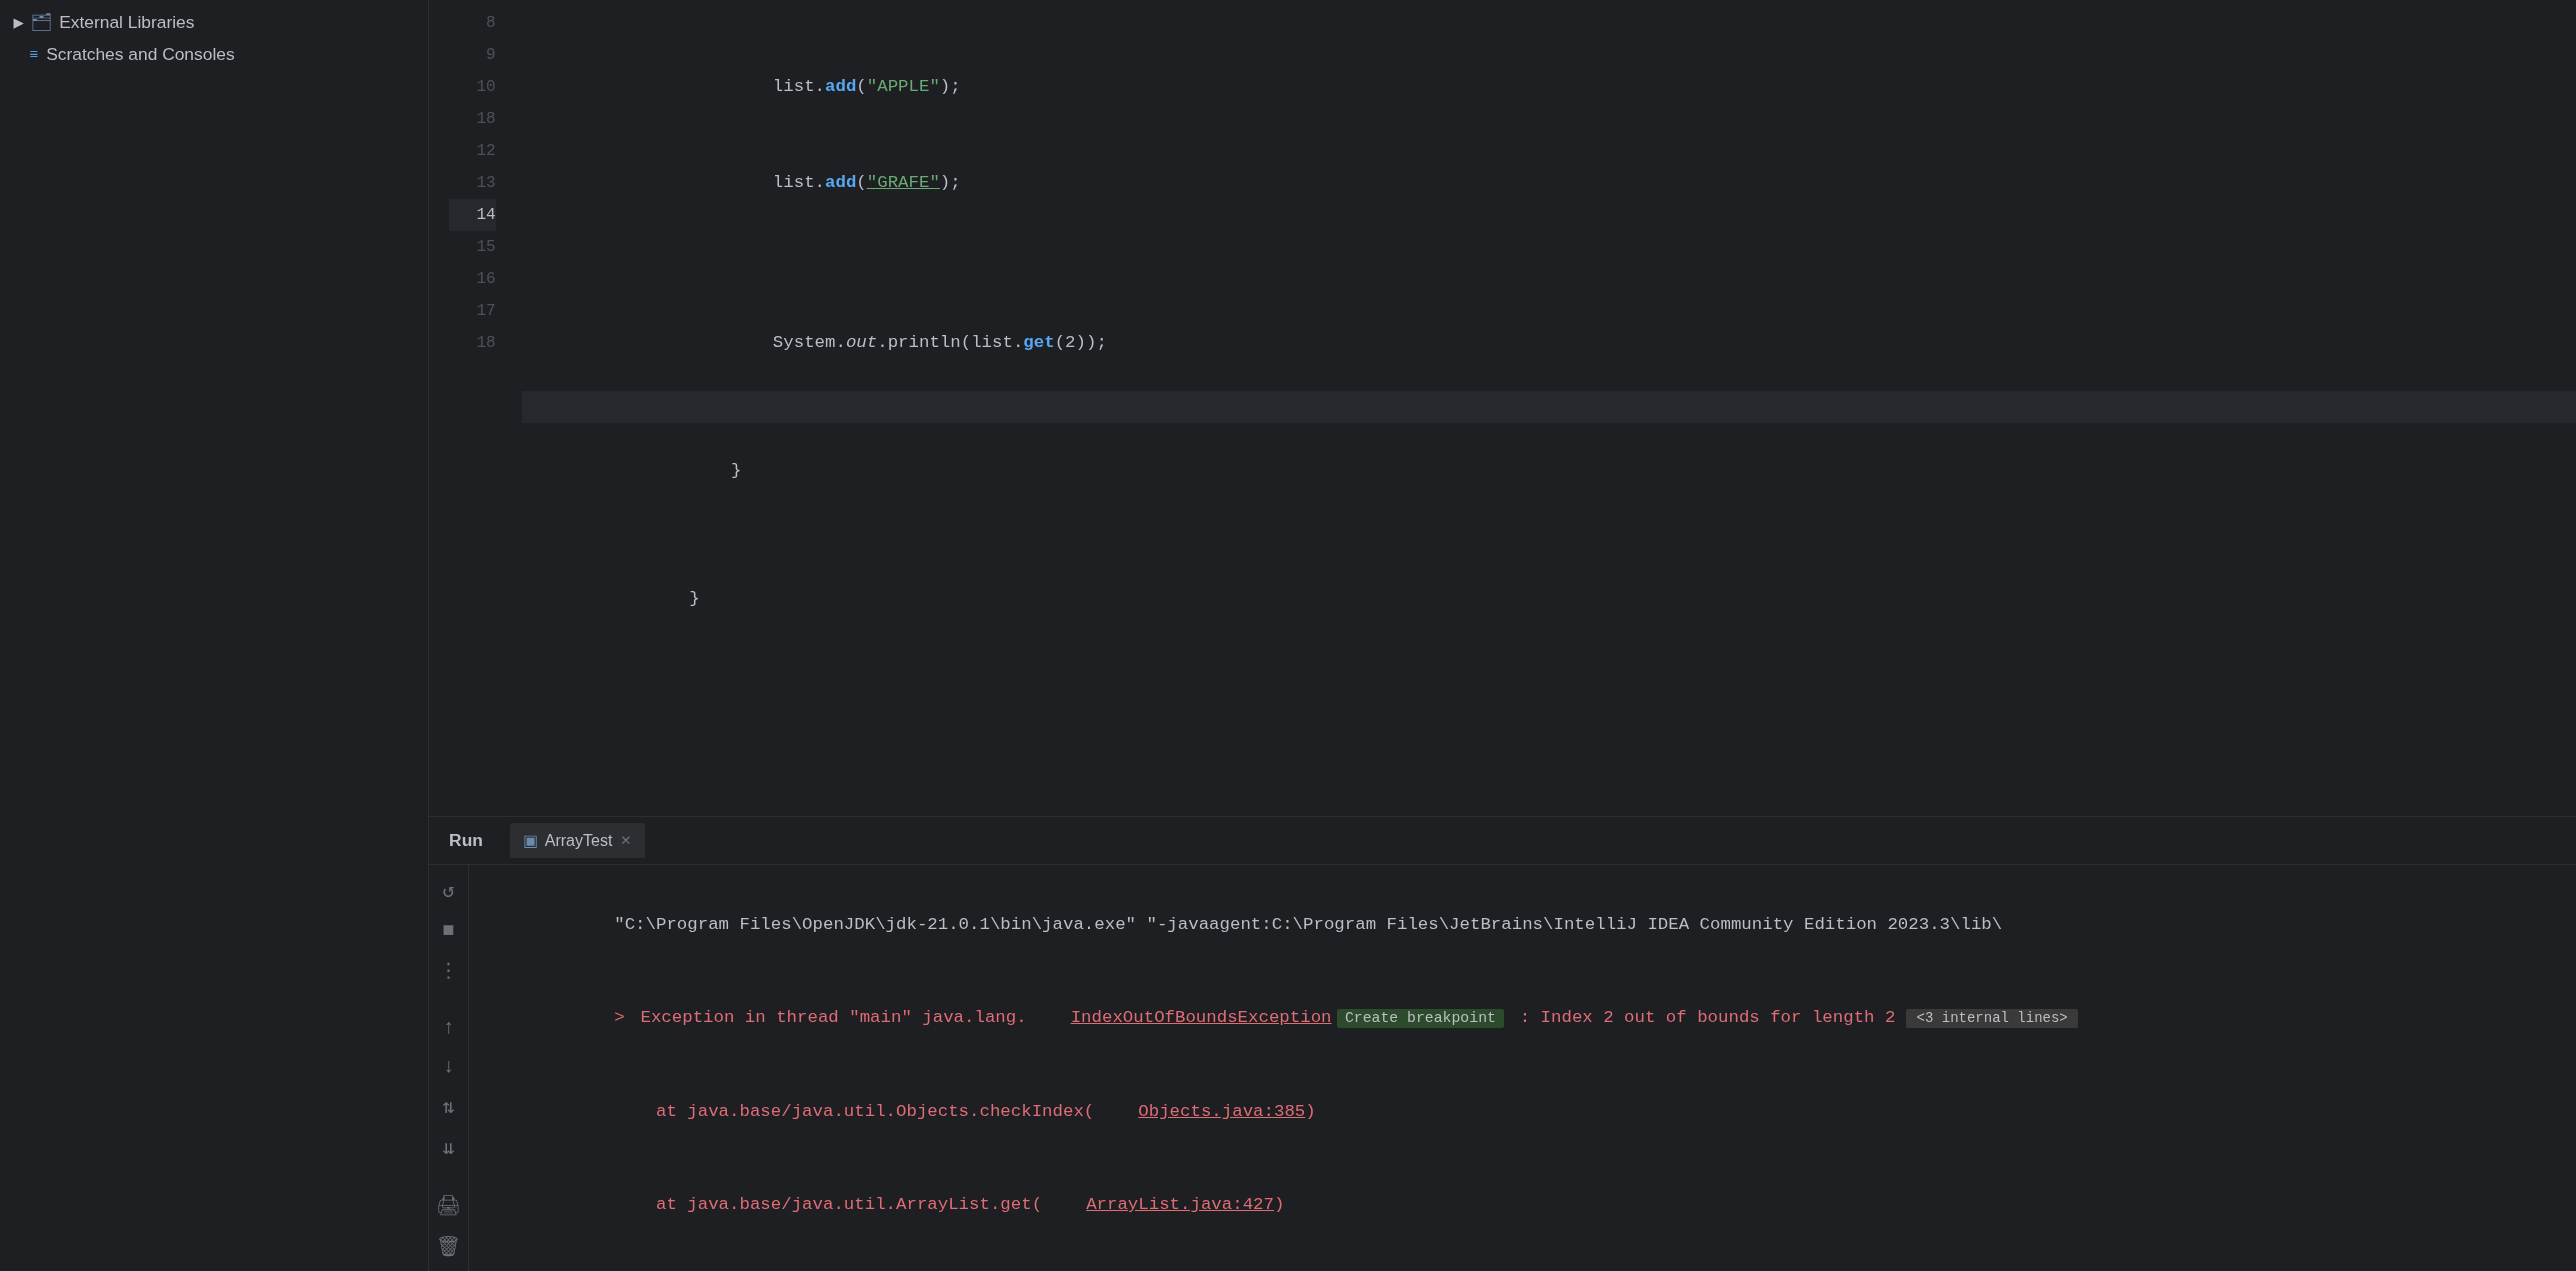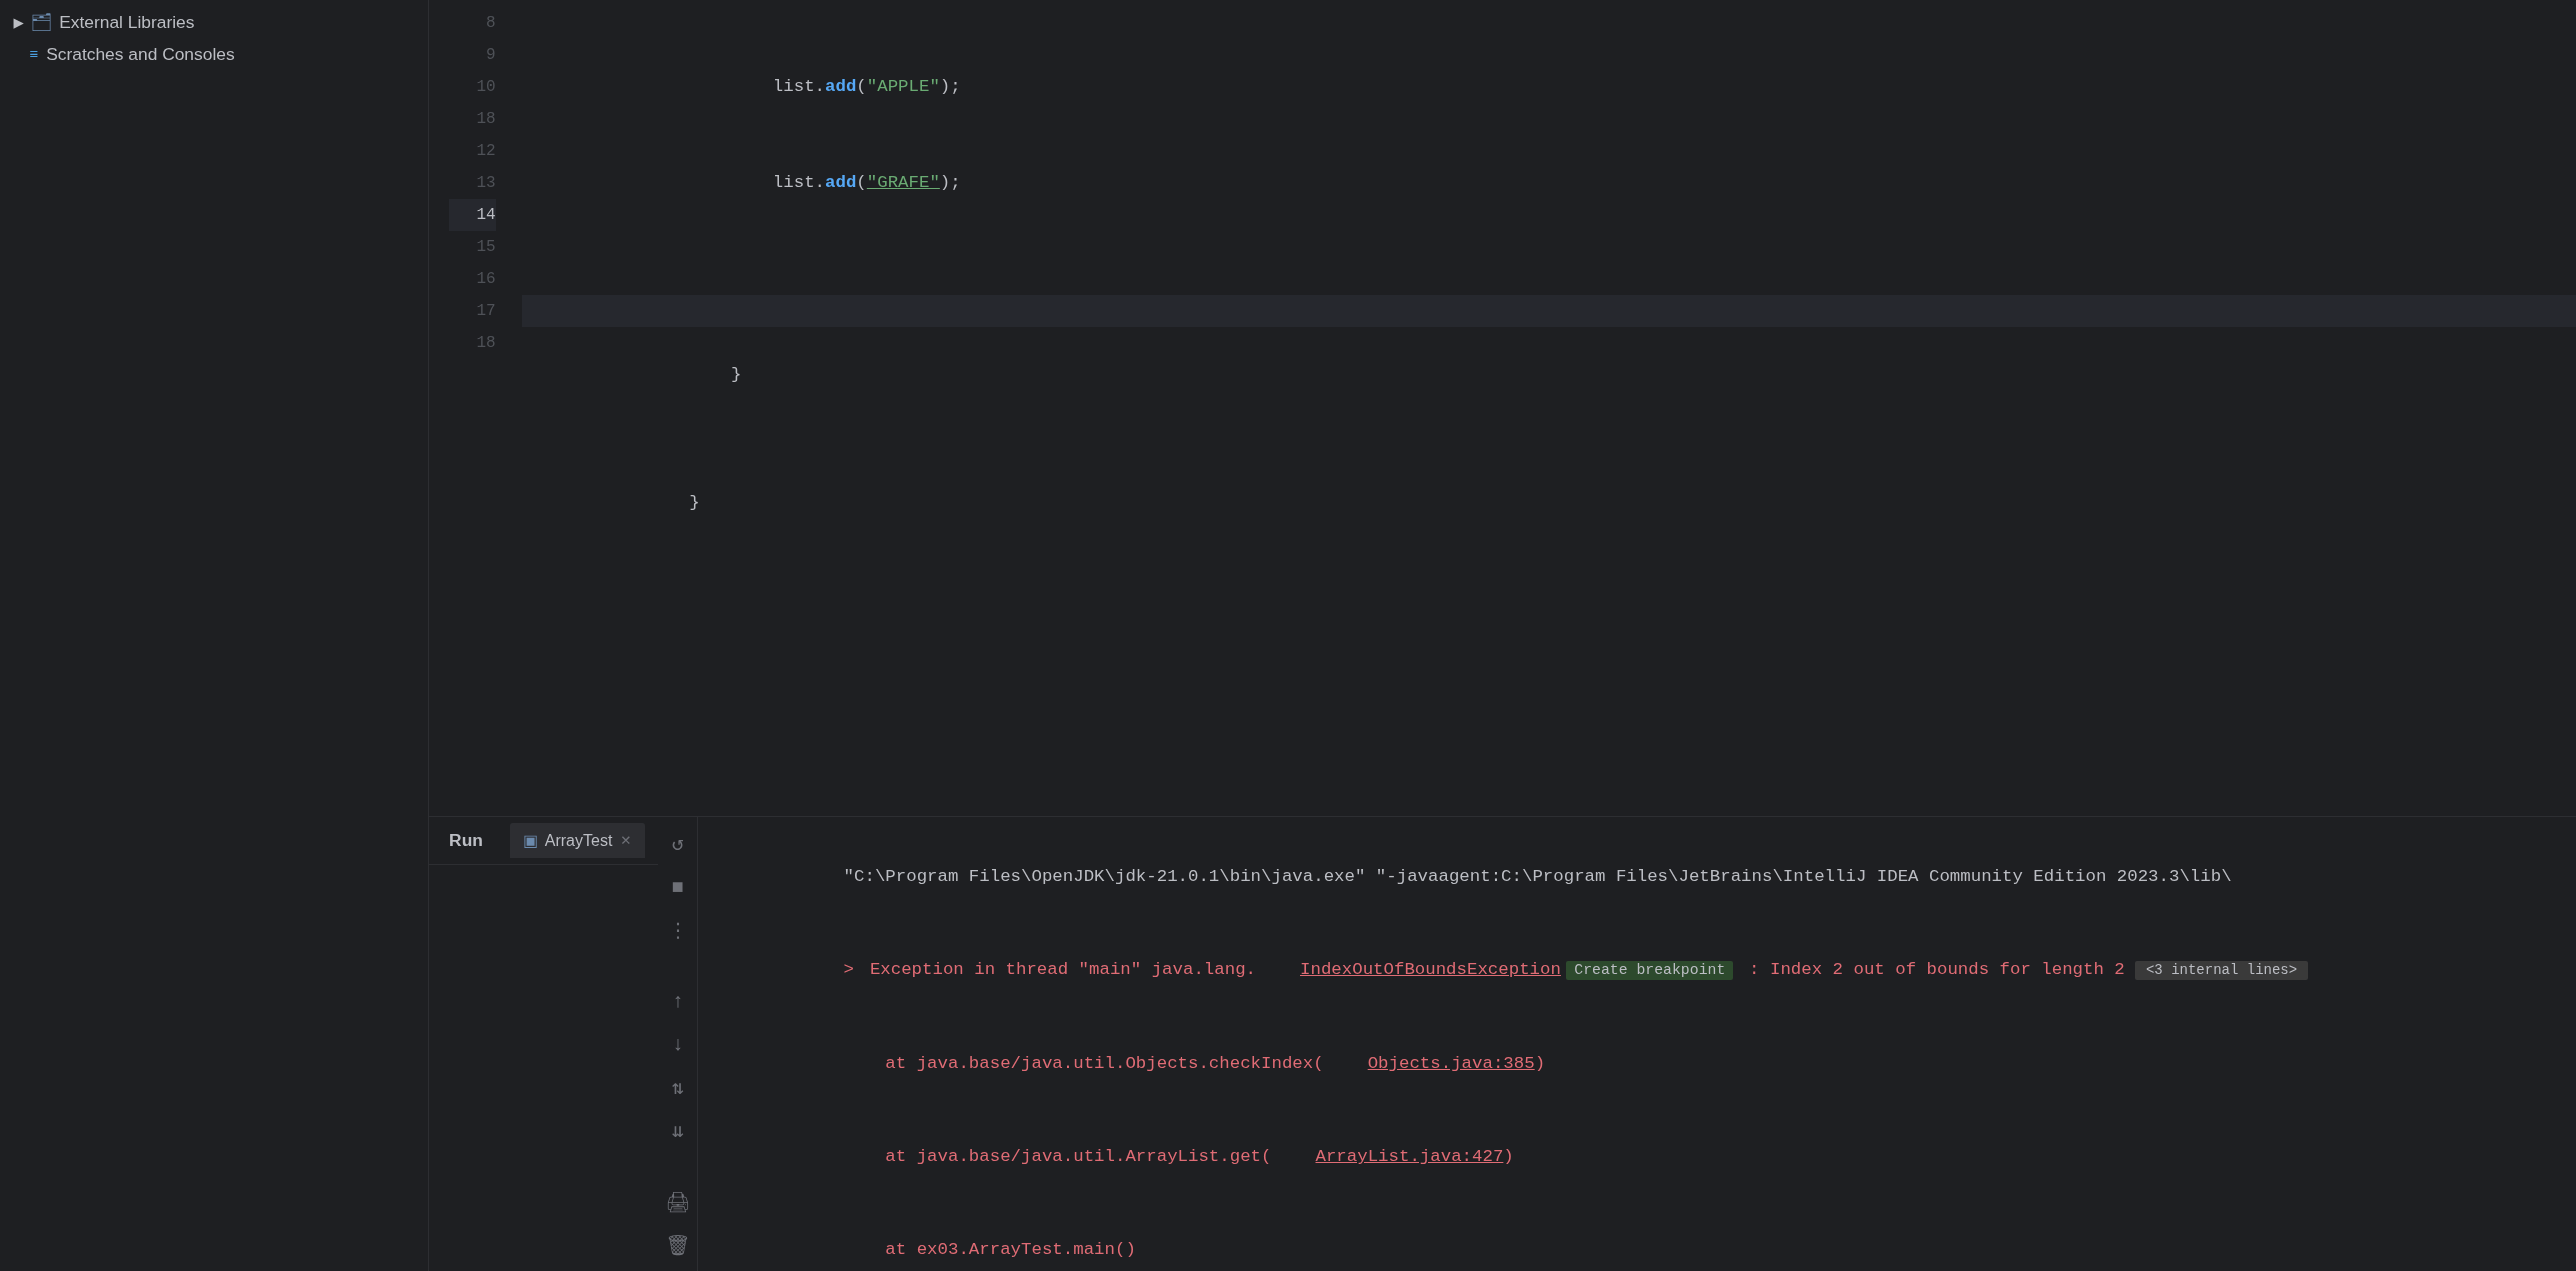--- a/index.html
+++ b/index.html
@@ -110,21 +110,21 @@
     .plain { color: #bcbec4; }
     .italic { font-style: italic; color: #bcbec4; }
     .underline-green { text-decoration: underline; text-decoration-color: #6aab73; color: #6aab73; }
 
     
     .run-panel {
       height: 456px;
       background: #1e1f22;
       border-top: 1.3px solid #2d2e32;
       display: flex;
-      flex-direction: row;
+      flex-direction: column;
     }
 
     .run-tabs {
       display: flex;
       align-items: center;
       background: #1e1f22;
       border-bottom: 0.7px solid #2d2e32;
       padding: 0 13.4px;
       height: 48px;
     }
@@ -290,20 +290,23 @@
         <div class="code-content">
           <div class="code-line">&nbsp;</div>
           <div class="code-line">
             <span class="plain">            list.</span><span class="method">add</span><span class="plain">(</span><span class="str-dq">"APPLE"</span><span class="plain">);</span>
           </div>
           <div class="code-line">
             <span class="plain">            list.</span><span class="method">add</span><span class="plain">(</span><span class="underline-green">"GRAFE"</span><span class="plain">);</span>
           </div>
           <div class="code-line">&nbsp;</div>
           <div class="code-line">&nbsp;</div>
+          <div class="code-line">
+            <span class="plain">            System.</span><span class="italic">out</span><span class="plain">.println(list.</span><span class="method">get</span><span class="plain">(2));</span>
+          </div>
           <div class="code-line active-line">&nbsp;</div>
           <div class="code-line">
             <span class="plain">        }</span>
           </div>
           <div class="code-line">&nbsp;</div>
           <div class="code-line">
             <span class="plain">    }</span>
           </div>
           <div class="code-line">&nbsp;</div>
         </div>

